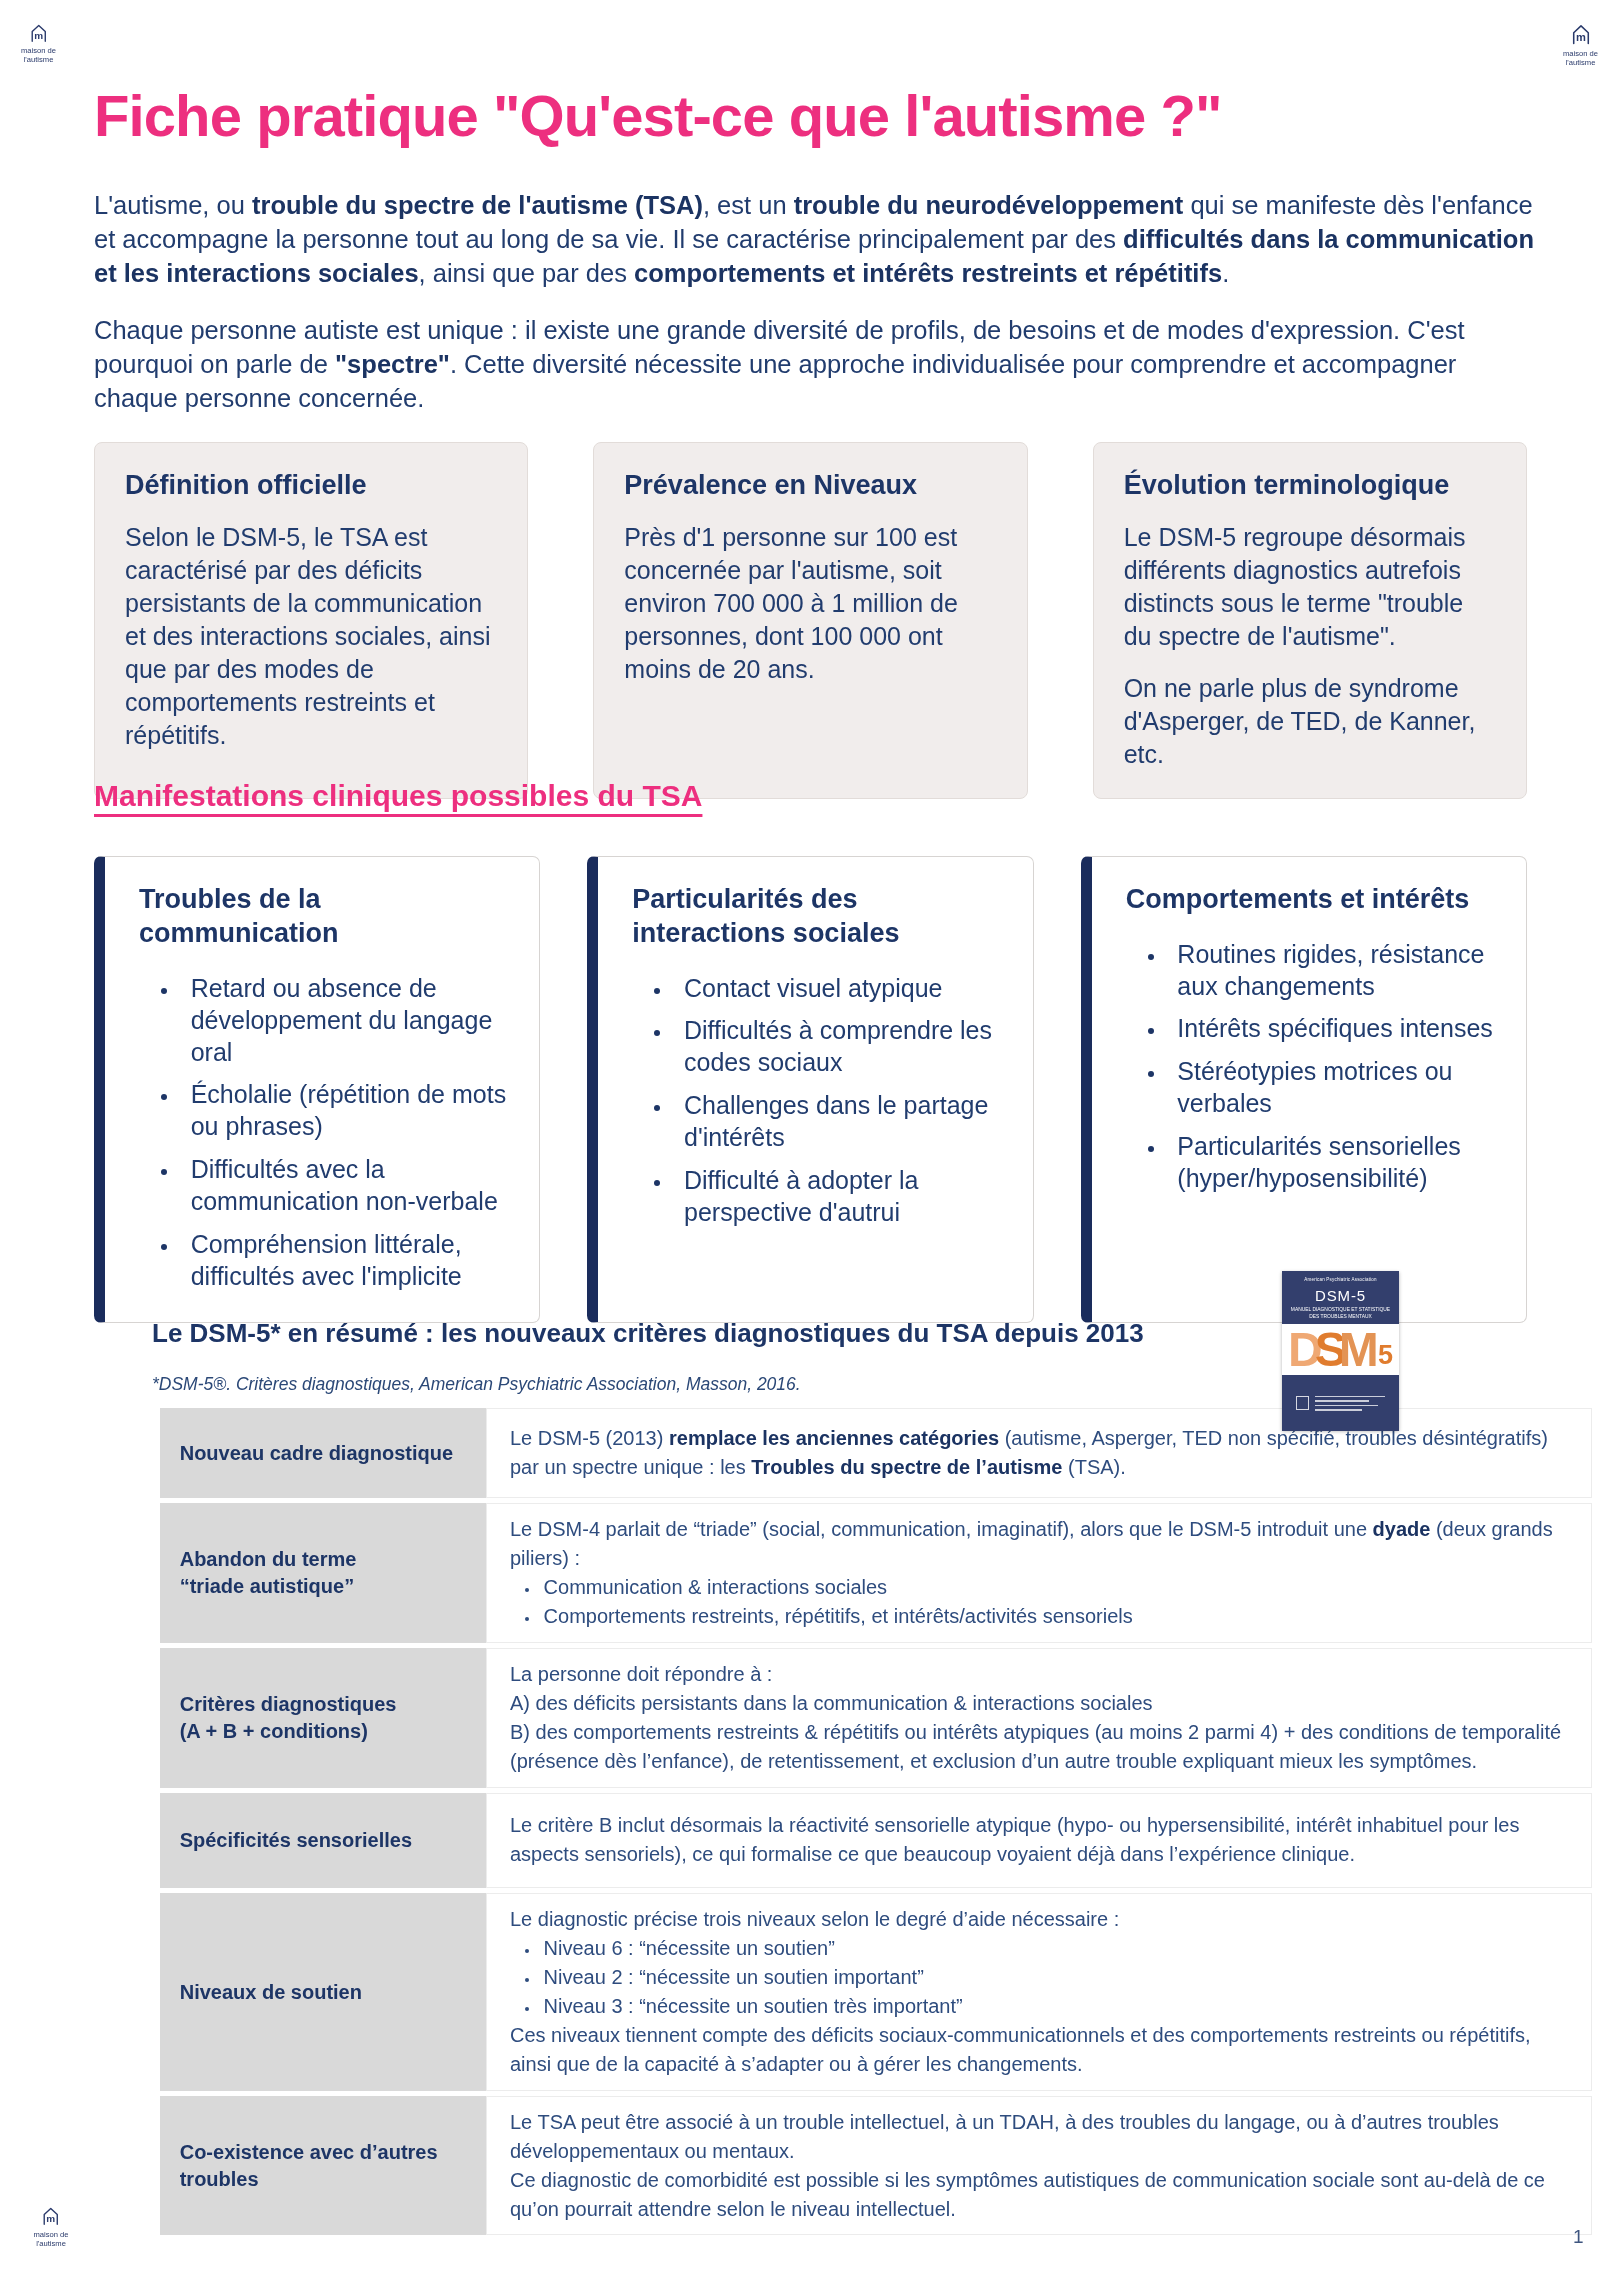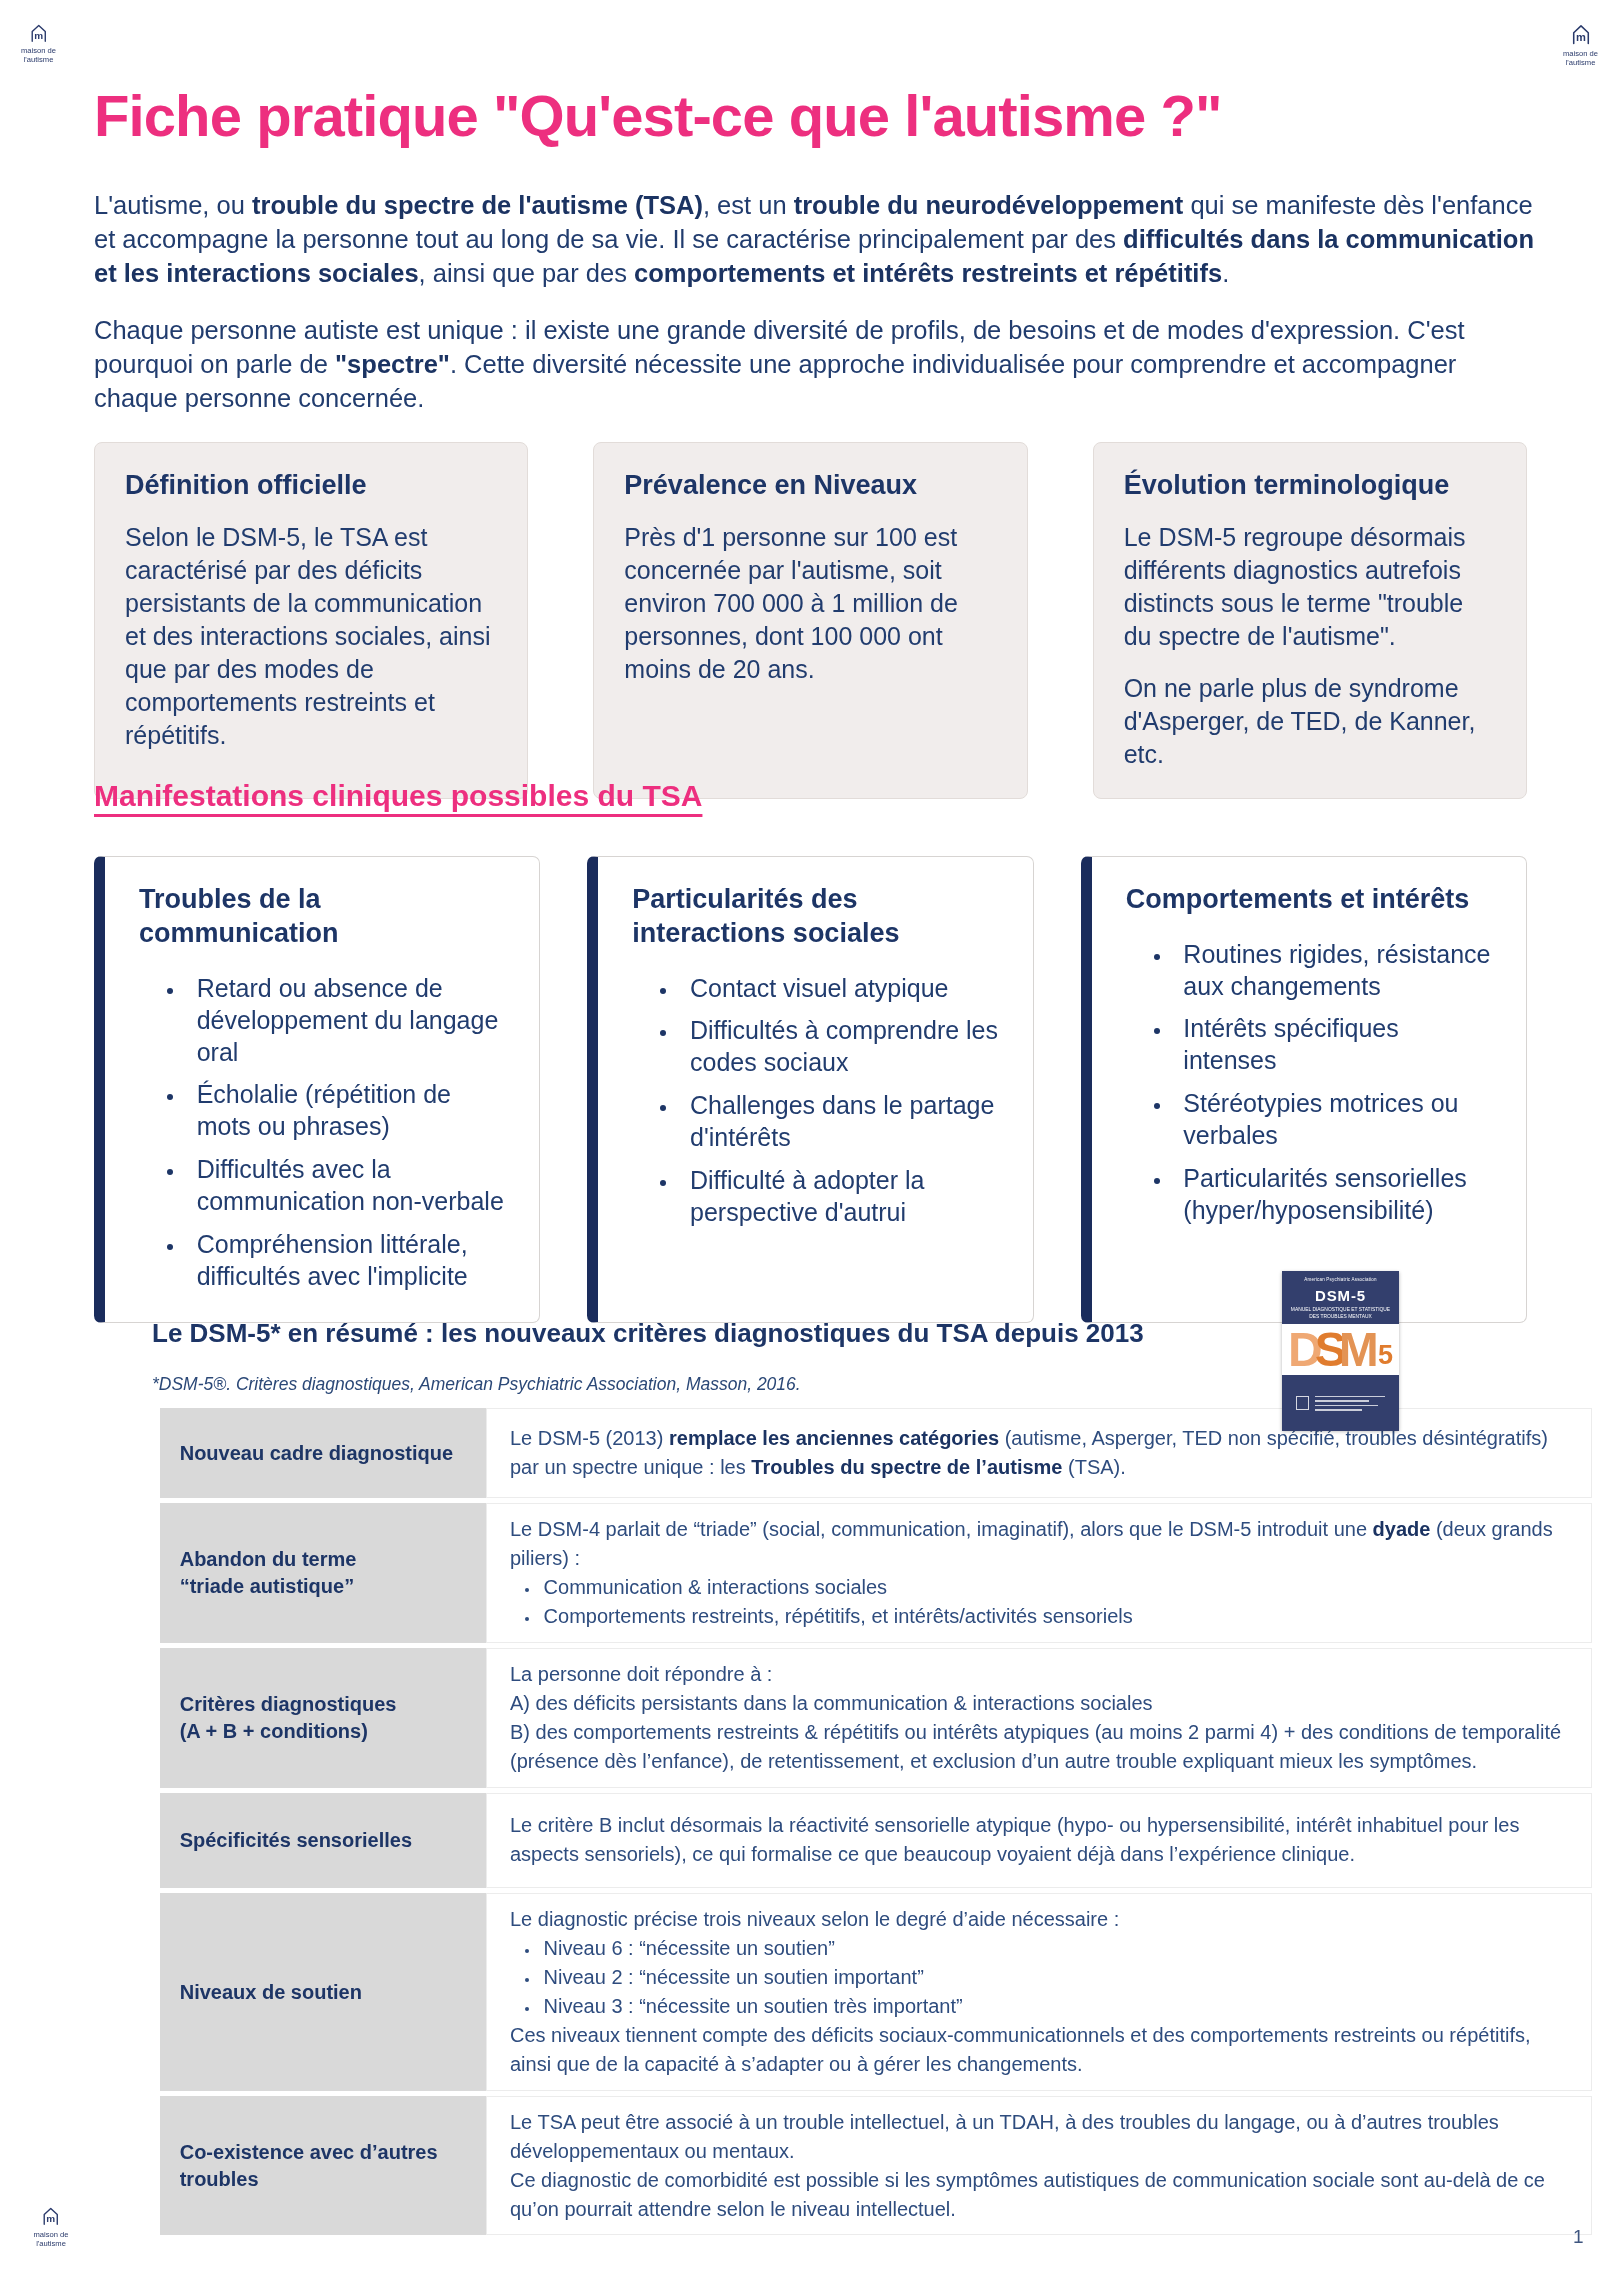--- a/index.html
+++ b/index.html
@@ -34,35 +34,35 @@
   .section-heading{position:absolute;left:94px;top:779px;margin:0;font-size:30px;
       color:#ED2F7F;text-decoration:underline;text-decoration-thickness:2.7px;
       text-underline-offset:8px;}
 
   
   .clin-cards{position:absolute;left:94px;top:856px;width:1433px;display:flex;
               gap:47px;align-items:stretch;}
   .clin-card{flex:1;background:#fff;border:0.9px solid #D7D4D2;border-left:11.6px solid #1A2C5C;
              border-radius:7.2px;padding:25px 23px 19.7px 34px;min-height:391px;box-sizing:border-box;}
   .clin-card h3{margin:0 0 21.5px;font-size:27px;line-height:34px;color:#1D3566;}
-  .clin-card ul{margin:6px;padding-left:41px;}
+  .clin-card ul{margin:0;padding-left:41px;}
   .clin-card li{padding-left:10.7px;margin-bottom:10.7px;font-size:25px;line-height:32px;color:#213C6E;}
   .clin-card li::marker{color:#1D3566;font-size:21.5px;}
 
   
   .dsm-heading{position:absolute;left:152px;top:1318px;margin:0;font-size:26px;color:#1D3566;}
   .dsm-footnote{position:absolute;left:152px;top:1374px;margin:0;font-size:17.5px;
                 font-style:italic;color:#2B4877;}
 
   
   .book{position:absolute;left:1282px;top:1271px;width:117px;height:160px;background:#333F6D;
         z-index:5;display:flex;flex-direction:column;align-items:center;color:#fff;
         box-shadow:0 0.9px 3.6px rgba(0,0,0,.3);}
   .book-pub{margin-top:6.3px;font-size:4.5px;letter-spacing:0.2px;white-space:nowrap;}
-  .book-title{margin-top:4.5px;font-size:15px;font-weight:bold;letter-spacing:0.9px;}
+  .book-title{margin-top:4.5px;font-size:15px;font-weight:normal;letter-spacing:0.9px;}
   .book-sub{margin-top:3.6px;font-size:4.9px;line-height:6.3px;text-align:center;width:88%;}
   .book-band{margin-top:4.5px;width:100%;height:51px;background:#fff;display:flex;
              align-items:center;justify-content:center;overflow:hidden;}
   .book-band .bl{font-weight:bold;font-size:48px;line-height:1;letter-spacing:-8px;}
   .bl1{color:#EFA873;} .bl2{color:#E07C2E;} .bl3{color:#E39354;}
   .book-num{font-weight:bold;font-size:27px;color:#E07C2E;margin-left:7.2px;
             align-self:flex-end;margin-bottom:4.5px;}
   .book-bottom{flex:1;width:100%;display:flex;align-items:center;justify-content:center;
                gap:6.3px;padding:5.4px 9px;box-sizing:border-box;}
   .book-mark{width:10.7px;height:12.5px;border:0.9px solid rgba(255,255,255,.8);}

